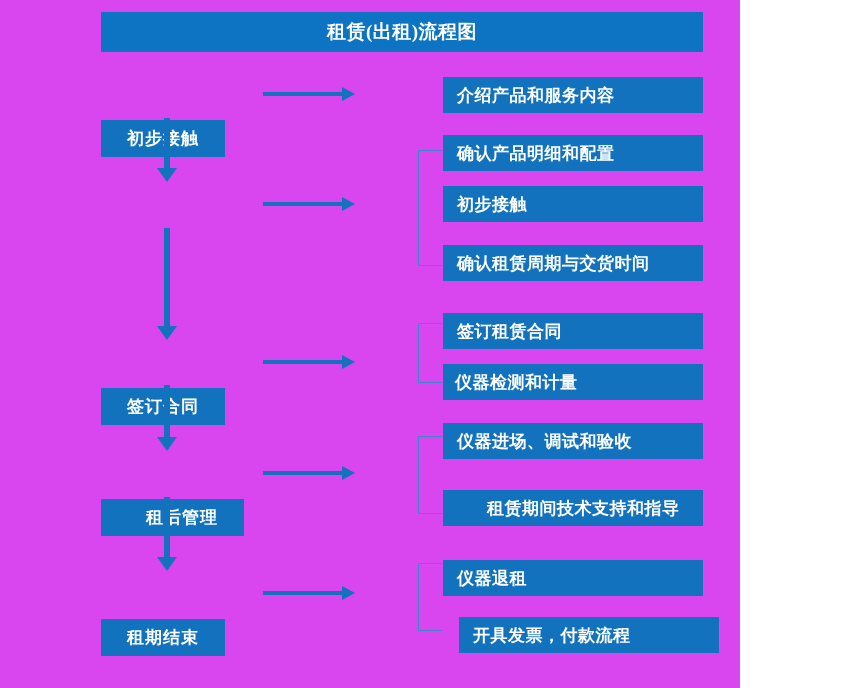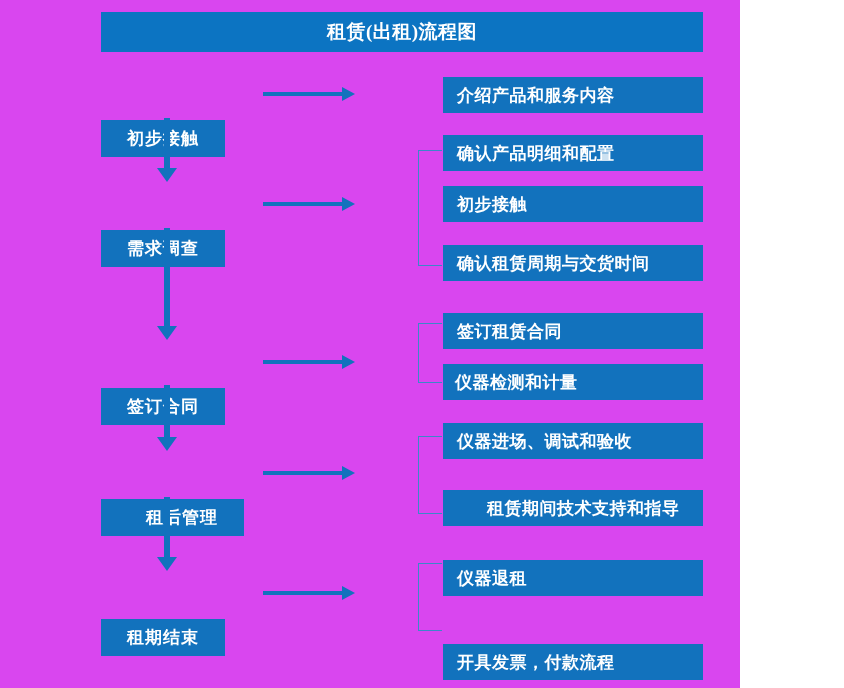--- a/index.html
+++ b/index.html
@@ -132,21 +132,20 @@
   }
 </style>
 </head>
 <body>
 
 <div id="canvas">
 
   <div class="title-bar">租赁(出租)流程图</div>
 
   <div class="stage-box" style="top:76px;">初步接触</div>
-  <div class="stage-box" style="top:186px;">需求调查</div>
   <div class="stage-box" style="top:344px;">签订合同</div>
   <div class="stage-box" style="top:455px;padding-left:19px;">租后管理</div>
   <div class="stage-box" style="top:575px;">租期结束</div>
 
   <div class="v-arrow" style="top:118px;height:64px;">
     <div class="shaft" style="height:50px;"></div>
       <div class="head"></div>
   </div>
   <div class="v-arrow" style="top:228px;height:112px;">
     <div class="shaft" style="height:98px;"></div>
@@ -193,15 +192,15 @@
   <div class="detail-box" style="top:186px;">初步接触</div>
   <div class="detail-box" style="top:245px;">确认租赁周期与交货时间</div>
 
   <div class="detail-box" style="top:313px;">签订租赁合同</div>
   <div class="detail-box" style="top:364px;padding-left:12px;">仪器检测和计量</div>
 
   <div class="detail-box" style="top:423px;">仪器进场、调试和验收</div>
   <div class="detail-box" style="top:490px;padding-left:44px;">租赁期间技术支持和指导</div>
 
   <div class="detail-box" style="top:560px;">仪器退租</div>
-  <div class="detail-box" style="top:644px;">开具发票，付款流程</div>
+  <div class="detail-box" style="top:617px;margin-left:16px;">开具发票，付款流程</div>
 
 </div>
 
 </body></html>

